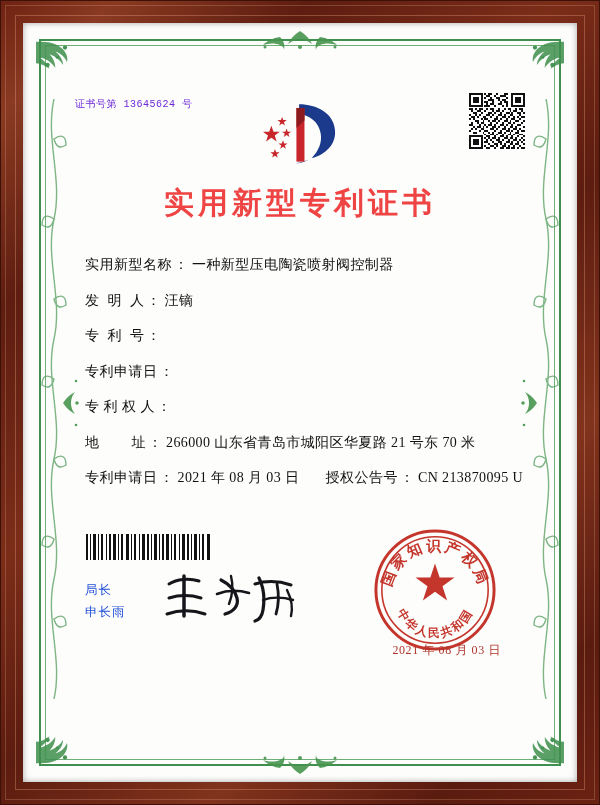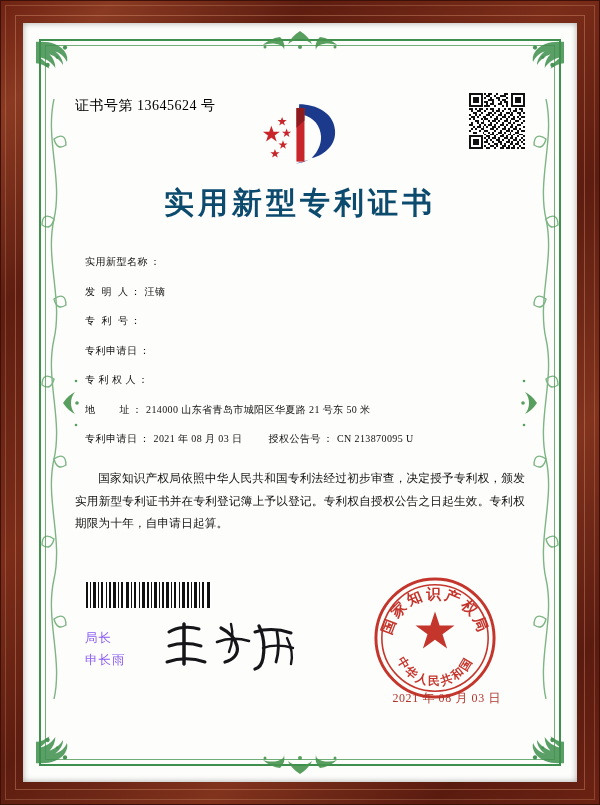--- a/index.html
+++ b/index.html
@@ -109,25 +109,26 @@
     bottom: 40px;
     font-family: "Liberation Serif", serif;
   }
 
   .top-row {
     display: flex;
     align-items: flex-start;
     justify-content: space-between;
   }
   .cert-no {
-    font-size: 14px;
-    color: #000000;
+    font-size: 10px;
+    color: #6d28d9;
     letter-spacing: 0.5px;
     padding-top: 4px;
     white-space: nowrap;
+    font-family: Liberation Mono, monospace;
   }
 
   .qr {
     width: 56px;
     height: 56px;
     display: block;
   }
 
   .logo-wrap {
     position: absolute;
@@ -141,32 +142,32 @@
     width: 82px;
     height: 68px;
   }
 
   .title {
     margin-top: 34px;
     text-align: center;
     font-size: 30px;
     font-weight: bold;
     letter-spacing: 4px;
-    color: #0c4a6e;
+    color: #ef4444;
     font-family: "Liberation Serif", serif;
   }
 
   .fields {
     margin-top: 30px;
     padding-left: 10px;
   }
   .field-row {
     display: flex;
     align-items: baseline;
-    font-size: 10px;
+    font-size: 14px;
     color: #111;
     margin-bottom: 14.5px;
     line-height: 1.5;
   }
   .field-label {
     flex: 0 0 auto;
     white-space: pre;
     letter-spacing: 0.5px;
   }
   .field-sep {
@@ -205,21 +206,21 @@
     left: 10px;
     top: 0;
     width: 126px;
     height: 26px;
   }
   .director-block {
     position: absolute;
     left: 10px;
     top: 46px;
     font-size: 12.5px;
-    color: #8b5cf6;
+    color: #1d4ed8;
     line-height: 1.75;
     letter-spacing: 1px;
   }
   .signature {
     position: absolute;
     left: 84px;
     top: 36px;
     width: 150px;
     height: 56px;
     color: #111;
@@ -599,20 +600,21 @@
           </g>
         </svg>
       </div>
 
       <div class="title">实用新型专利证书</div>
 
       <div class="fields">
         <div class="field-row">
           <span class="field-label">实用新型名称</span>
           <span class="field-sep">：</span>
+          <span class="field-value">一种新型压电陶瓷喷射阀控制器</span>
         </div>
         <div class="field-row">
           <span class="field-label">发  明  人</span>
           <span class="field-sep">：</span>
           <span class="field-value">汪镝</span>
         </div>
         <div class="field-row">
           <span class="field-label">专  利  号</span>
           <span class="field-sep">：</span>
         </div>
@@ -620,34 +622,33 @@
           <span class="field-label">专利申请日</span>
           <span class="field-sep">：</span>
         </div>
         <div class="field-row">
           <span class="field-label">专 利 权 人</span>
           <span class="field-sep">：</span>
         </div>
         <div class="field-row">
           <span class="field-label">地        址</span>
           <span class="field-sep">：</span>
-          <span class="field-value">214000 山东省青岛市城阳区华夏路 21 号东 50 米</span>
+          <span class="field-value">266000 山东省青岛市城阳区华夏路 21 号东 70 米</span>
         </div>
         <div class="field-row two-col">
           <span class="field-label">专利申请日</span>
           <span class="field-sep">：</span>
           <span class="field-value">2021 年 08 月 03 日</span>
           <span class="field-label">授权公告号</span>
           <span class="field-sep">：</span>
           <span class="field-value">CN 213870095 U</span>
         </div>
       </div>
 
       <div class="paragraphs">
-        <p>国家知识产权局依照中华人民共和国专利法经过初步审查，决定授予专利权，颁发实用新型专利证书并在专利登记簿上予以登记。专利权自授权公告之日起生效。专利权期限为十年，自申请日起算。</p>
       </div>
 
       <div class="barcode-area">
         <svg class="barcode" viewBox="0 0 126 26" shape-rendering="crispEdges">
           <rect width="126" height="26" fill="#ffffff"></rect>
           <g fill="#111111">
             <rect x="1" y="0" width="2" height="26"></rect>
               <rect x="5" y="0" width="1" height="26"></rect>
             <rect x="8" y="0" width="3" height="26"></rect>
               <rect x="13" y="0" width="1" height="26"></rect>

